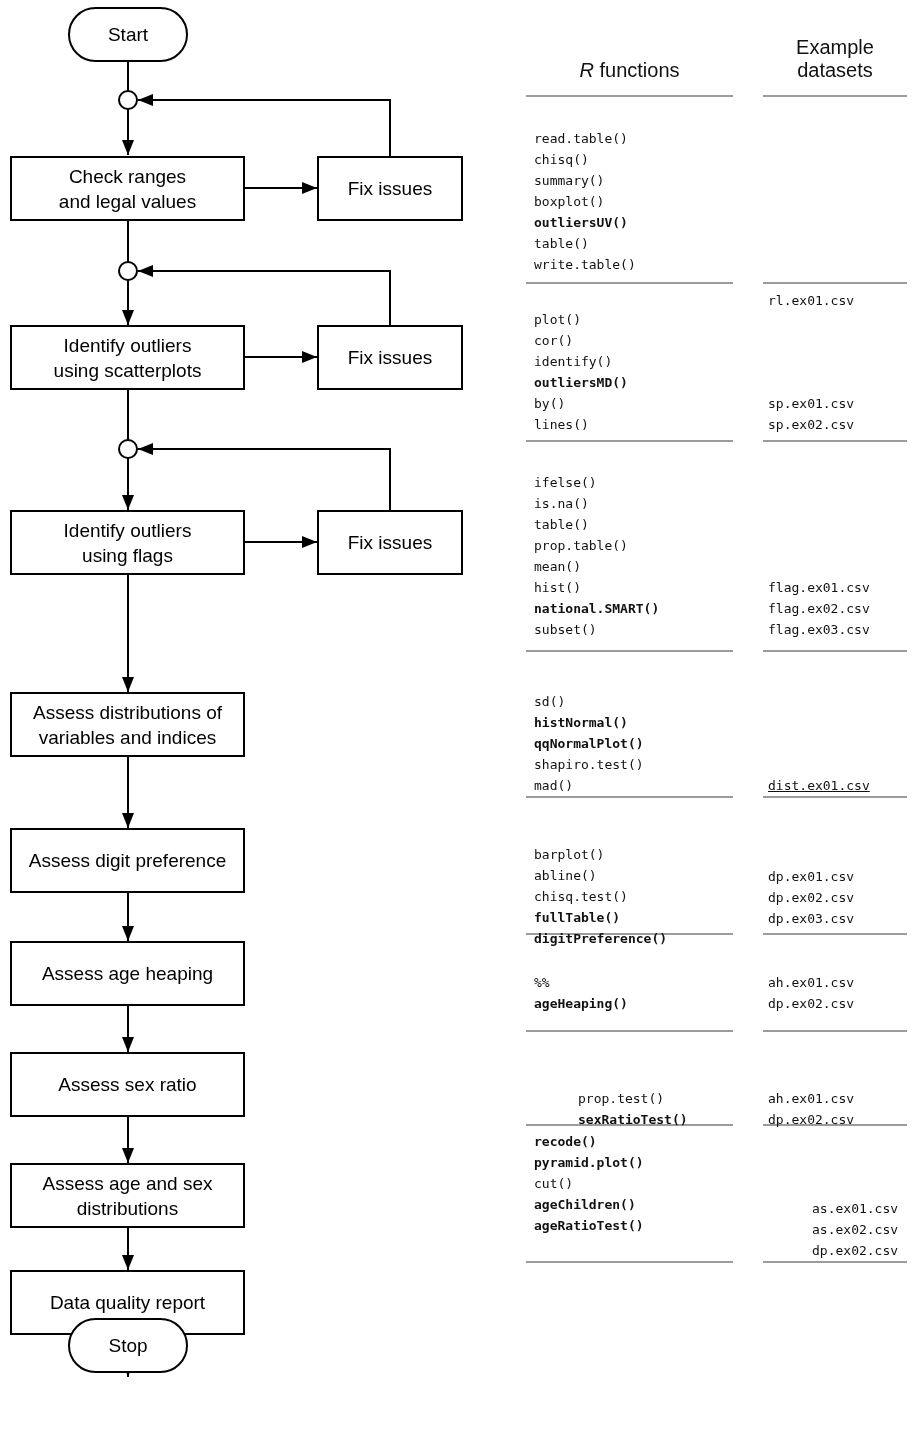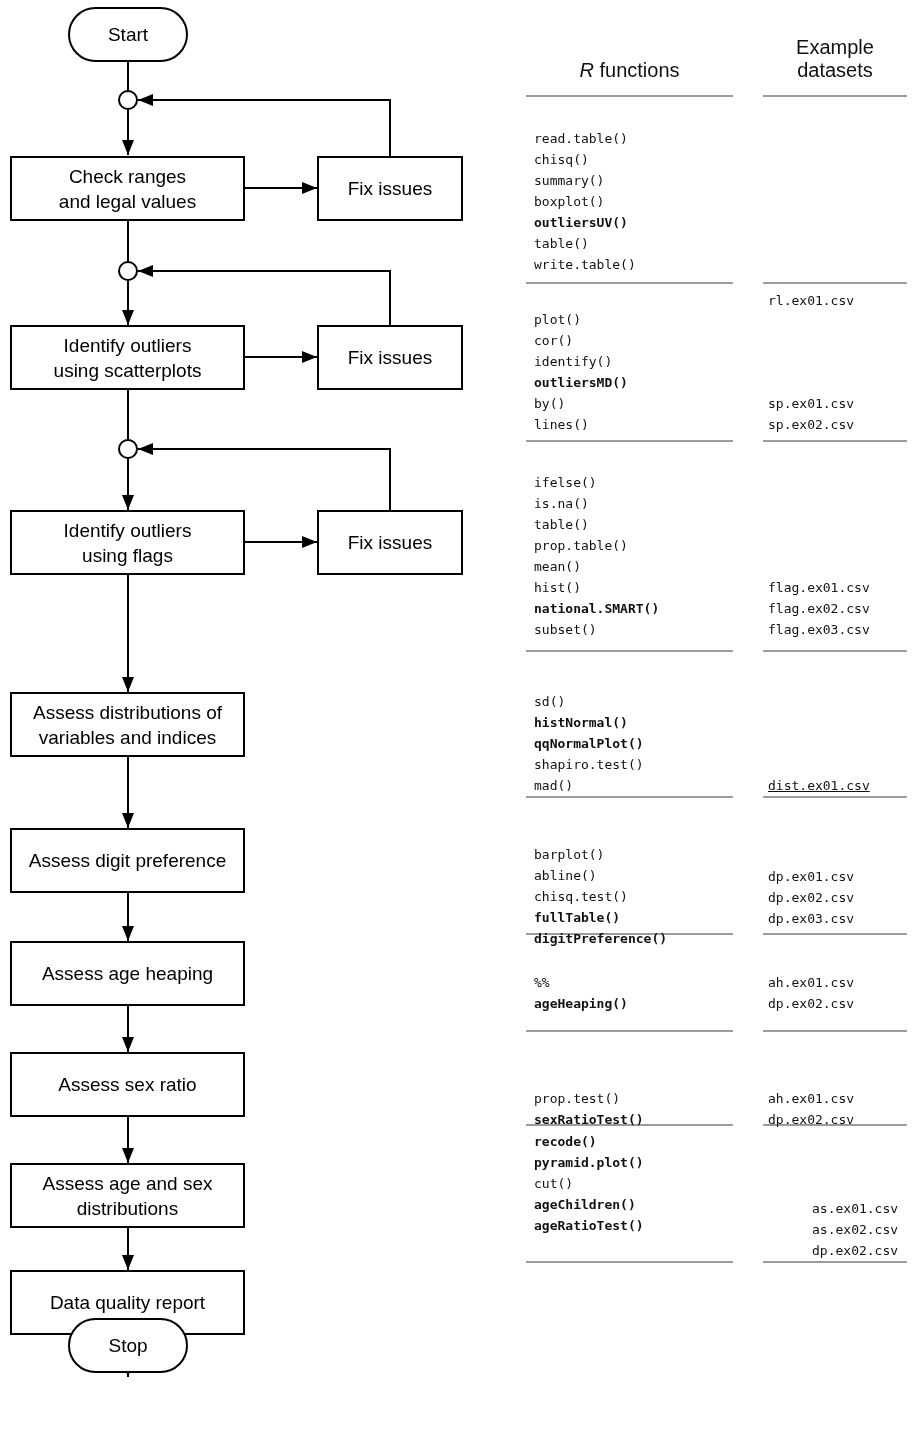--- a/index.html
+++ b/index.html
@@ -202,21 +202,21 @@
         <div class="code-line bold">ageHeaping()</div>
       </div>
     </div>
     <div class="cell" style="left: 763px; width: 144px; top: 933px; height: 97px; padding-left: 5px;">
       <div class="stack" style="transform: translateY(-16px);">
         <div class="code-line">ah.ex01.csv</div>
         <div class="code-line">dp.ex02.csv</div>
       </div>
     </div>
     <div class="cell" style="left: 526px; width: 207px; top: 1030px; height: 94px; padding-left: 8px;">
-      <div class="stack" style="transform: translateY(6px);">
+      <div class="stack" style="transform: translateY(6px); margin-left: 44px;">
         <div class="code-line">prop.test()</div>
         <div class="code-line bold">sexRatioTest()</div>
       </div>
     </div>
     <div class="cell" style="left: 763px; width: 144px; top: 1030px; height: 94px; padding-left: 5px;">
       <div class="stack" style="transform: translateY(6px);">
         <div class="code-line">ah.ex01.csv</div>
         <div class="code-line">dp.ex02.csv</div>
       </div>
     </div>

